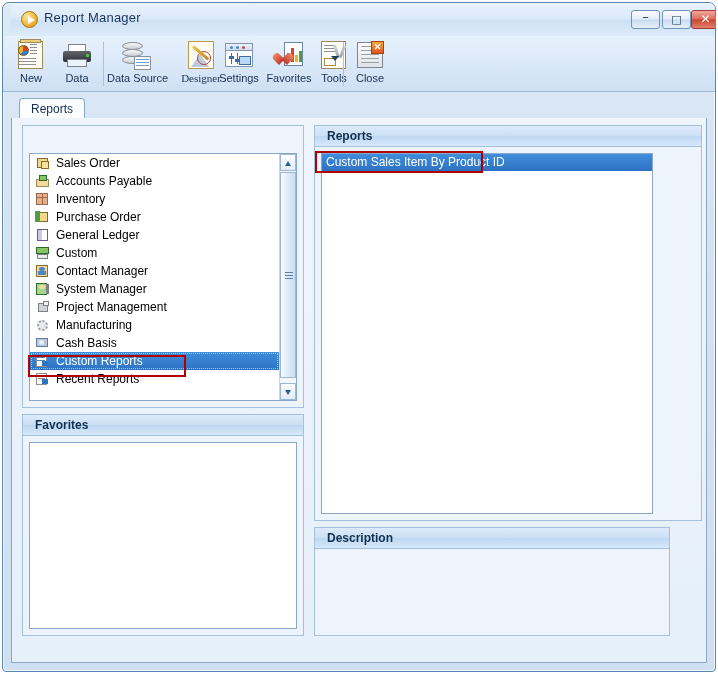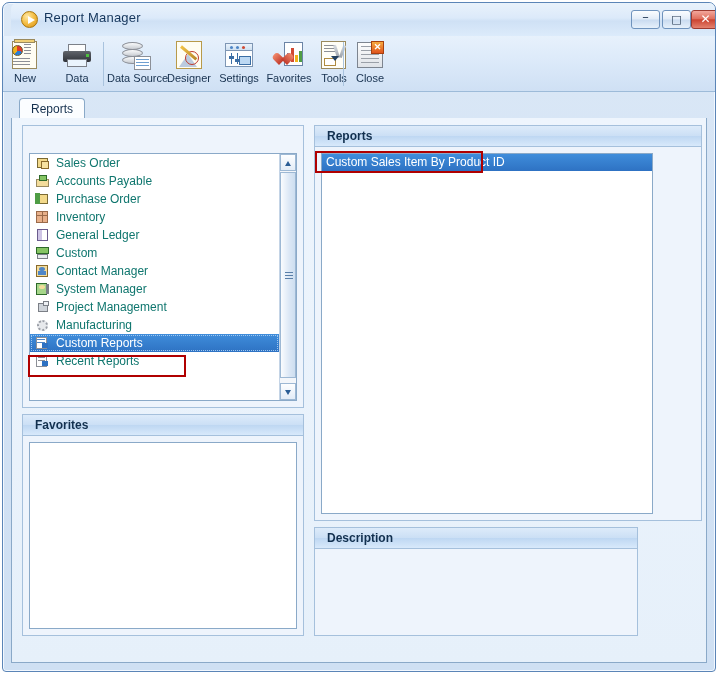--- a/index.html
+++ b/index.html
@@ -233,32 +233,32 @@
     position: absolute; left: 6px; right: 6px; top: 27px; bottom: 6px;
     background: #ffffff;
     border: 1px solid #8aa9c8;
     box-sizing: border-box;
     overflow: hidden;
   }
   
   #grp-report-groups { left: 10px; top: 7px; width: 282px; height: 283px; }
   #grp-favorites     { left: 10px; top: 296px; width: 282px; height: 222px; }
   #grp-reports       { left: 302px; top: 7px; width: 388px; height: 396px; }
-  #grp-description   { left: 302px; top: 409px; width: 324px; height: 109px; }
+  #grp-description   { left: 302px; top: 409px; width: 356px; height: 109px; }
 
   
   #rg-list {
     position: absolute; left: 0; top: 0; right: 17px; bottom: 0;
     overflow: hidden;
   }
   .rg-item {
     position: relative;
     height: 18px; line-height: 18px;
     padding-left: 26px;
-    font-size: 12px; color: #0f766e;
+    font-size: 12px; color: #000000;
     white-space: nowrap;
   }
   .rg-item.selected {
     background: linear-gradient(to bottom,#3f8ddb 0%,#2e72c3 100%);
     color: #ffffff;
     outline: 1px dotted #9fc6ee;
     outline-offset: -2px;
   }
   .rg-icon {
     position: absolute; left: 5px; top: 2px;
@@ -345,21 +345,21 @@
     <div class="winbtn" id="btn-max">
       <span class="glyph">□</span>
     </div>
     <div class="winbtn" id="btn-close">
       <span class="glyph">✕</span>
     </div>
   </div>
 
   <div id="toolbar">
 
-    <div class="tb-item" style="left:0;width:44px;">
+    <div class="tb-item" style="left:6px;width:44px;">
       <div class="tb-icon">
         <div class="ic-doc"></div>
         <div class="pie"></div>
         <div class="lines">
             <i></i>
             <i></i>
             <i></i>
             <i></i>
           </div>
         <div class="lines2">
@@ -394,21 +394,21 @@
           <div class="grid">
               <i></i>
               <i></i>
               <i></i>
             </div>
         </div>
       </div>
       <div class="tb-label">Data Source</div>
     </div>
 
-    <div class="tb-item" style="left:160px;width:52px;">
+    <div class="tb-item" style="left:172px;width:52px;font-family:Liberation Serif, serif;">
       <div class="tb-icon">
         <div class="ic-design">
           <div class="tri"></div>
             <div class="circ"></div>
             <div class="pen"></div>
         </div>
       </div>
       <div class="tb-label">Designer</div>
     </div>
 
@@ -501,37 +501,37 @@
           <div class="rg-item">
             <span class="rg-icon">
               <i class="mini" style="left:1px;top:5px;width:13px;height:8px;border:1px solid #9a8a5e;background:#f3dc9b;"></i>
               <i class="mini i-green" style="left:4px;top:1px;width:8px;height:6px;"></i>
             </span>
             <span>Accounts Payable</span>
           </div>
 
           <div class="rg-item">
             <span class="rg-icon">
-              <i class="mini i-box"></i>
-              <i class="mini" style="left:0px;top:1px;width:5px;height:11px;background:#4f9d45;"></i>
-            </span>
-            <span>Purchase Order</span>
-          </div>
-
-          <div class="rg-item">
-            <span class="rg-icon">
               <i class="mini" style="left:1px;top:1px;width:12px;height:12px;border:1px solid #9a6a4a;background:#e8b08a;"></i>
               <i class="mini" style="left:1px;top:5px;width:12px;height:1px;background:#9a6a4a;"></i>
               <i class="mini" style="left:7px;top:1px;width:1px;height:12px;background:#9a6a4a;"></i>
             </span>
             <span>Inventory</span>
           </div>
 
           <div class="rg-item">
             <span class="rg-icon">
+              <i class="mini i-box"></i>
+              <i class="mini" style="left:0px;top:1px;width:5px;height:11px;background:#4f9d45;"></i>
+            </span>
+            <span>Purchase Order</span>
+          </div>
+
+          <div class="rg-item">
+            <span class="rg-icon">
               <i class="mini i-book"></i>
             </span>
             <span>General Ledger</span>
           </div>
 
           <div class="rg-item">
             <span class="rg-icon">
               <i class="mini" style="left:1px;top:1px;width:13px;height:7px;border:1px solid #2e6a2a;background:#86c563;"></i>
               <i class="mini" style="left:2px;top:8px;width:11px;height:5px;border:1px solid #7b7f86;background:#e9ecef;"></i>
             </span>
@@ -565,20 +565,27 @@
             <span>Project Management</span>
           </div>
 
           <div class="rg-item">
             <span class="rg-icon">
               <i class="mini i-gear"></i>
             </span>
             <span>Manufacturing</span>
           </div>
 
+          <div class="rg-item">
+            <span class="rg-icon">
+              <i class="mini" style="left:1px;top:2px;width:12px;height:9px;border:1px solid #5a7fa8;background:#b9c7d6;"></i>
+              <i class="mini" style="left:4px;top:4px;width:5px;height:5px;border-radius:50%;background:#e8eef5;"></i>
+            </span>
+            <span>Cash Basis</span>
+          </div>
 
           <div class="rg-item selected">
             <span class="rg-icon">
               <i class="mini i-sheet"></i>
               <i class="mini" style="left:2px;top:3px;width:8px;height:1px;background:#4f86c6;"></i>
               <i class="mini" style="left:2px;top:6px;width:8px;height:1px;background:#4f86c6;"></i>
               <i class="mini" style="left:7px;top:7px;width:6px;height:5px;background:#2e72c3;"></i>
             </span>
             <span>Custom Reports</span>
           </div>

